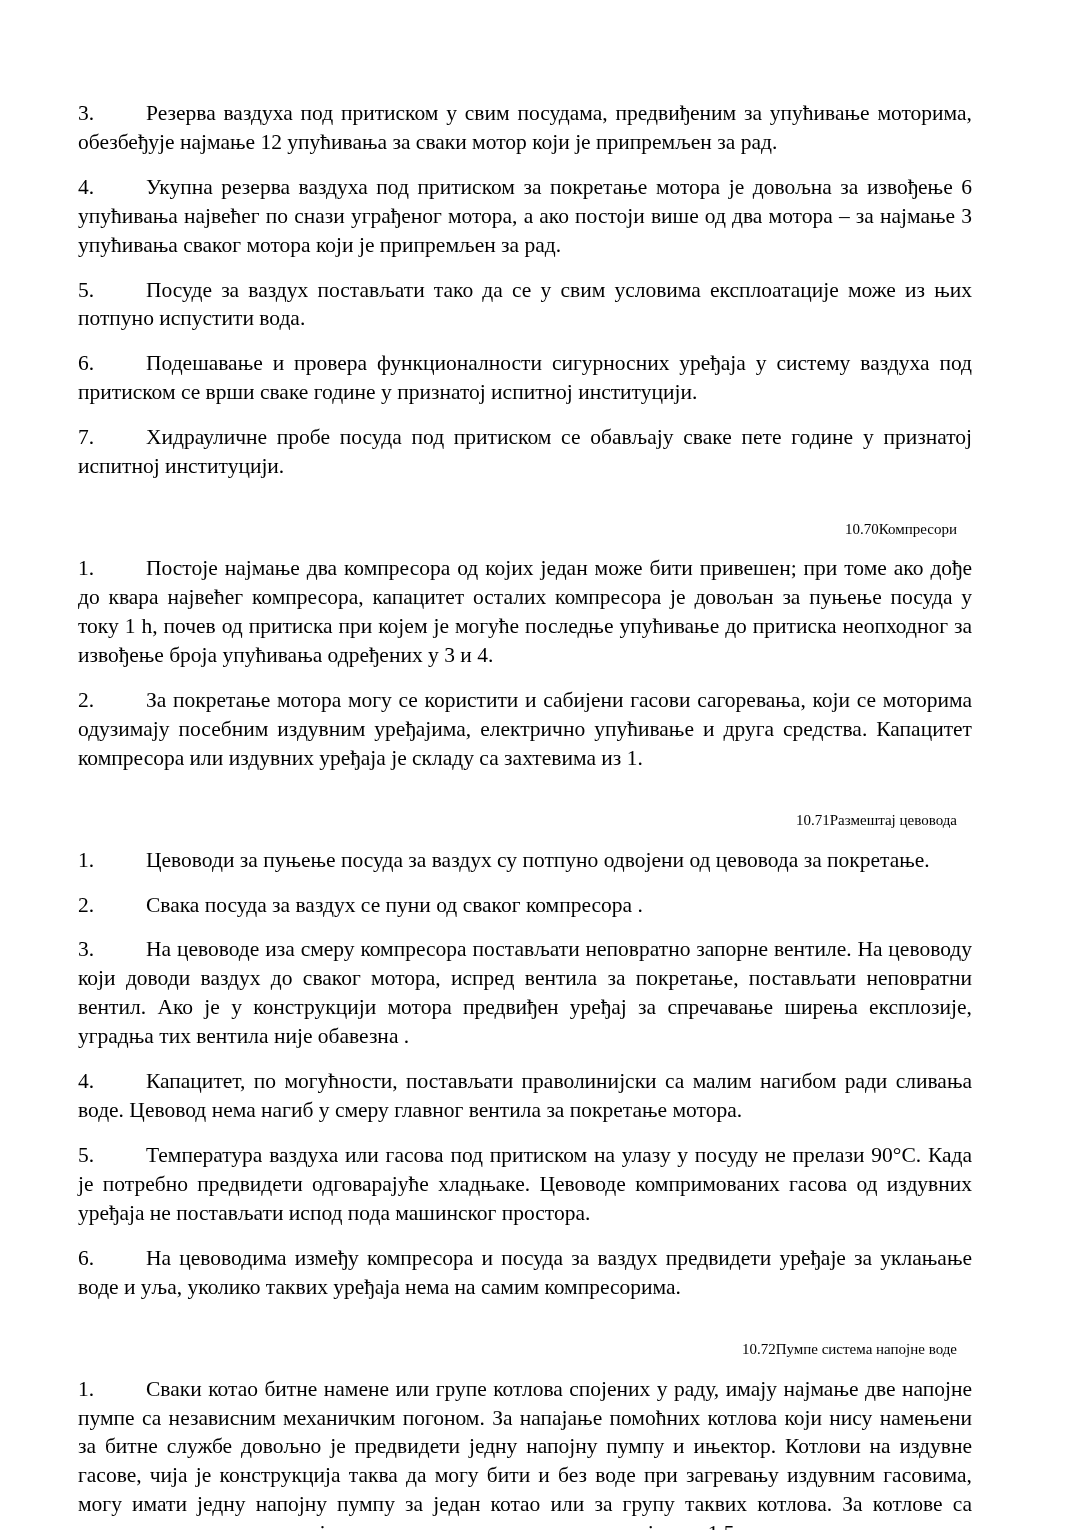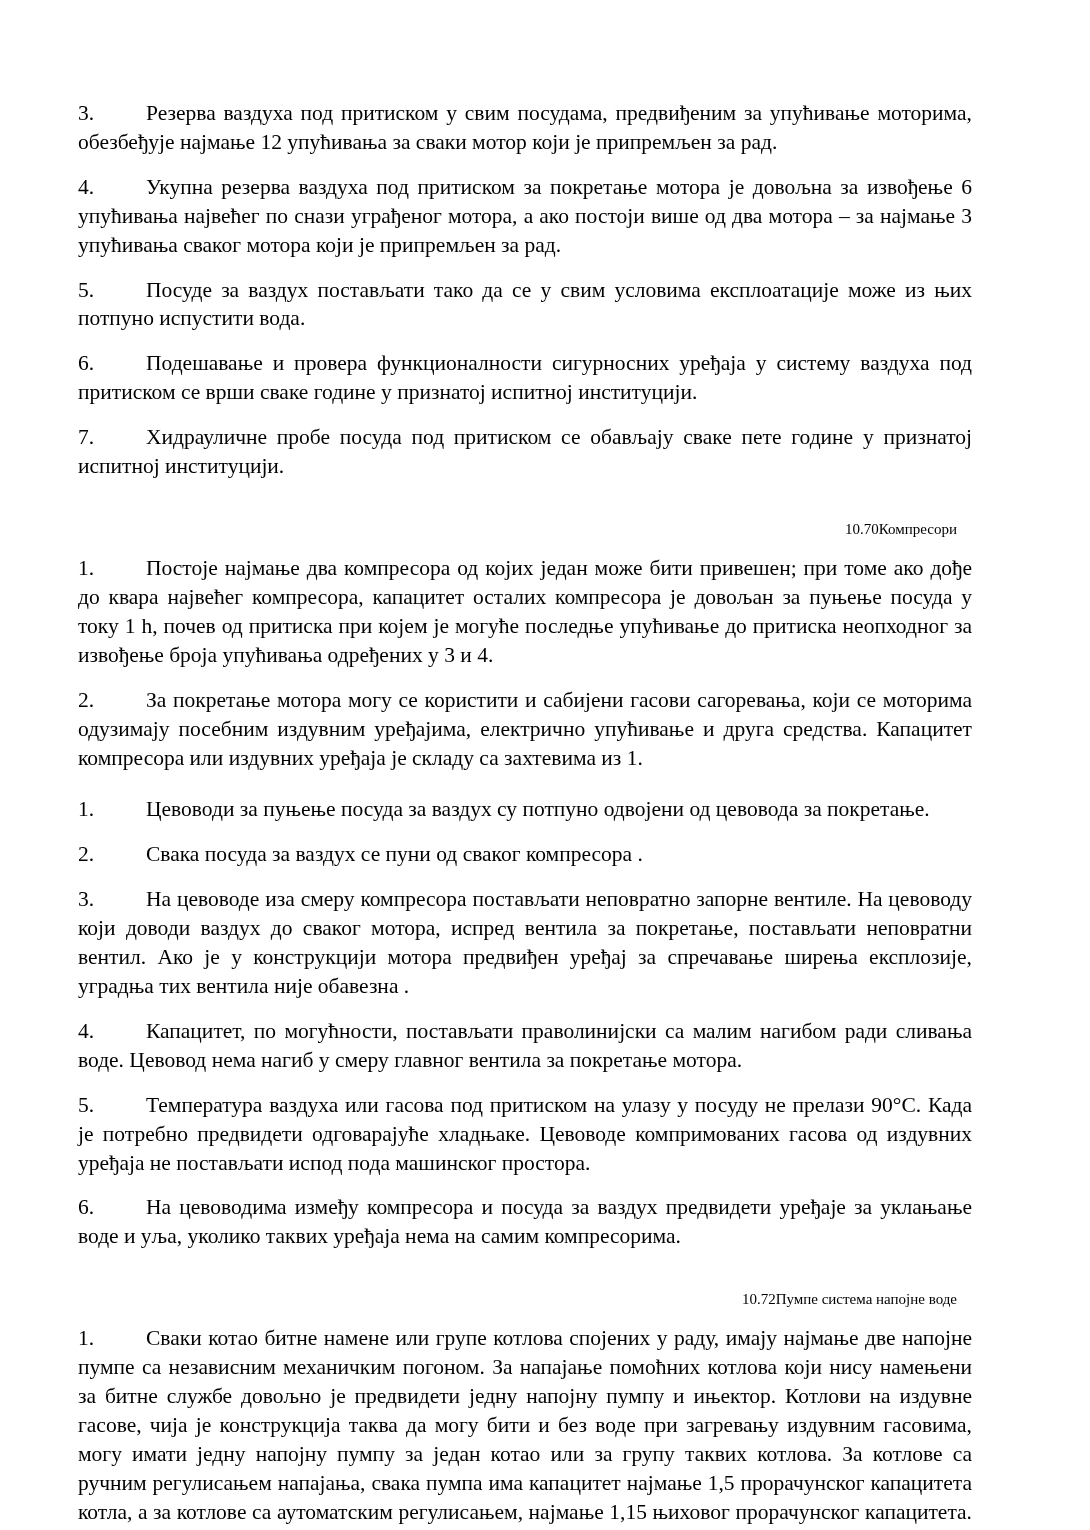--- a/index.html
+++ b/index.html
@@ -62,20 +62,21 @@
 
   <div class="gap"></div>
 
   <p class="heading"><span class="hnum">10.70</span><span>Компресори</span></p>
 
   <p class="para"><span class="num">1.</span><span>Постоје најмање два компресора од којих један може бити привешен; при томе ако дође до квара највећег компресора, капацитет осталих компресора је довољан за пуњење посуда у току 1 h, почев од притиска при којем је могуће последње упућивање до притиска неопходног за извођење броја упућивања одређених у 3 и 4.</span></p>
   <p class="para"><span class="num">2.</span><span>За покретање мотора могу се користити и сабијени гасови сагоревања, који се моторима одузимају посебним издувним уређајима, електрично упућивање и друга средства. Капацитет компресора или издувних уређаја је складу са захтевима из 1.</span></p>
 
   <div class="gap"></div>
 
+  <p class="heading"><span class="hnum">10.71</span><span>Размештај цевовода</span></p>
 
   <p class="para"><span class="num">1.</span><span>Цевоводи за пуњење посуда за ваздух су потпуно одвојени од цевовода за покретање.</span></p>
   <p class="para"><span class="num">2.</span><span>Свака посуда за ваздух се пуни од сваког компресора .</span></p>
   <p class="para"><span class="num">3.</span><span>На цевоводе иза смеру компресора постављати неповратно запорне вентиле. На цевоводу који доводи ваздух до сваког мотора, испред вентила за покретање, постављати неповратни вентил. Ако је у конструкцији мотора предвиђен уређај за спречавање ширења експлозије, уградња тих вентила није обавезна .</span></p>
   <p class="para"><span class="num">4.</span><span>Капацитет, по могућности, постављати праволинијски са малим нагибом ради сливања воде. Цевовод нема нагиб у смеру главног вентила за покретање мотора.</span></p>
   <p class="para"><span class="num">5.</span><span>Температура ваздуха или гасова под притиском на улазу у посуду не прелази 90°C. Када је потребно предвидети одговарајуће хладњаке. Цевоводе компримованих гасова од издувних уређаја не постављати испод пода машинског простора.</span></p>
   <p class="para"><span class="num">6.</span><span>На цевоводима између компресора и посуда за ваздух предвидети уређаје за уклањање воде и уља, уколико таквих уређаја нема на самим компресорима.</span></p>
 
   <div class="gap"></div>
 

